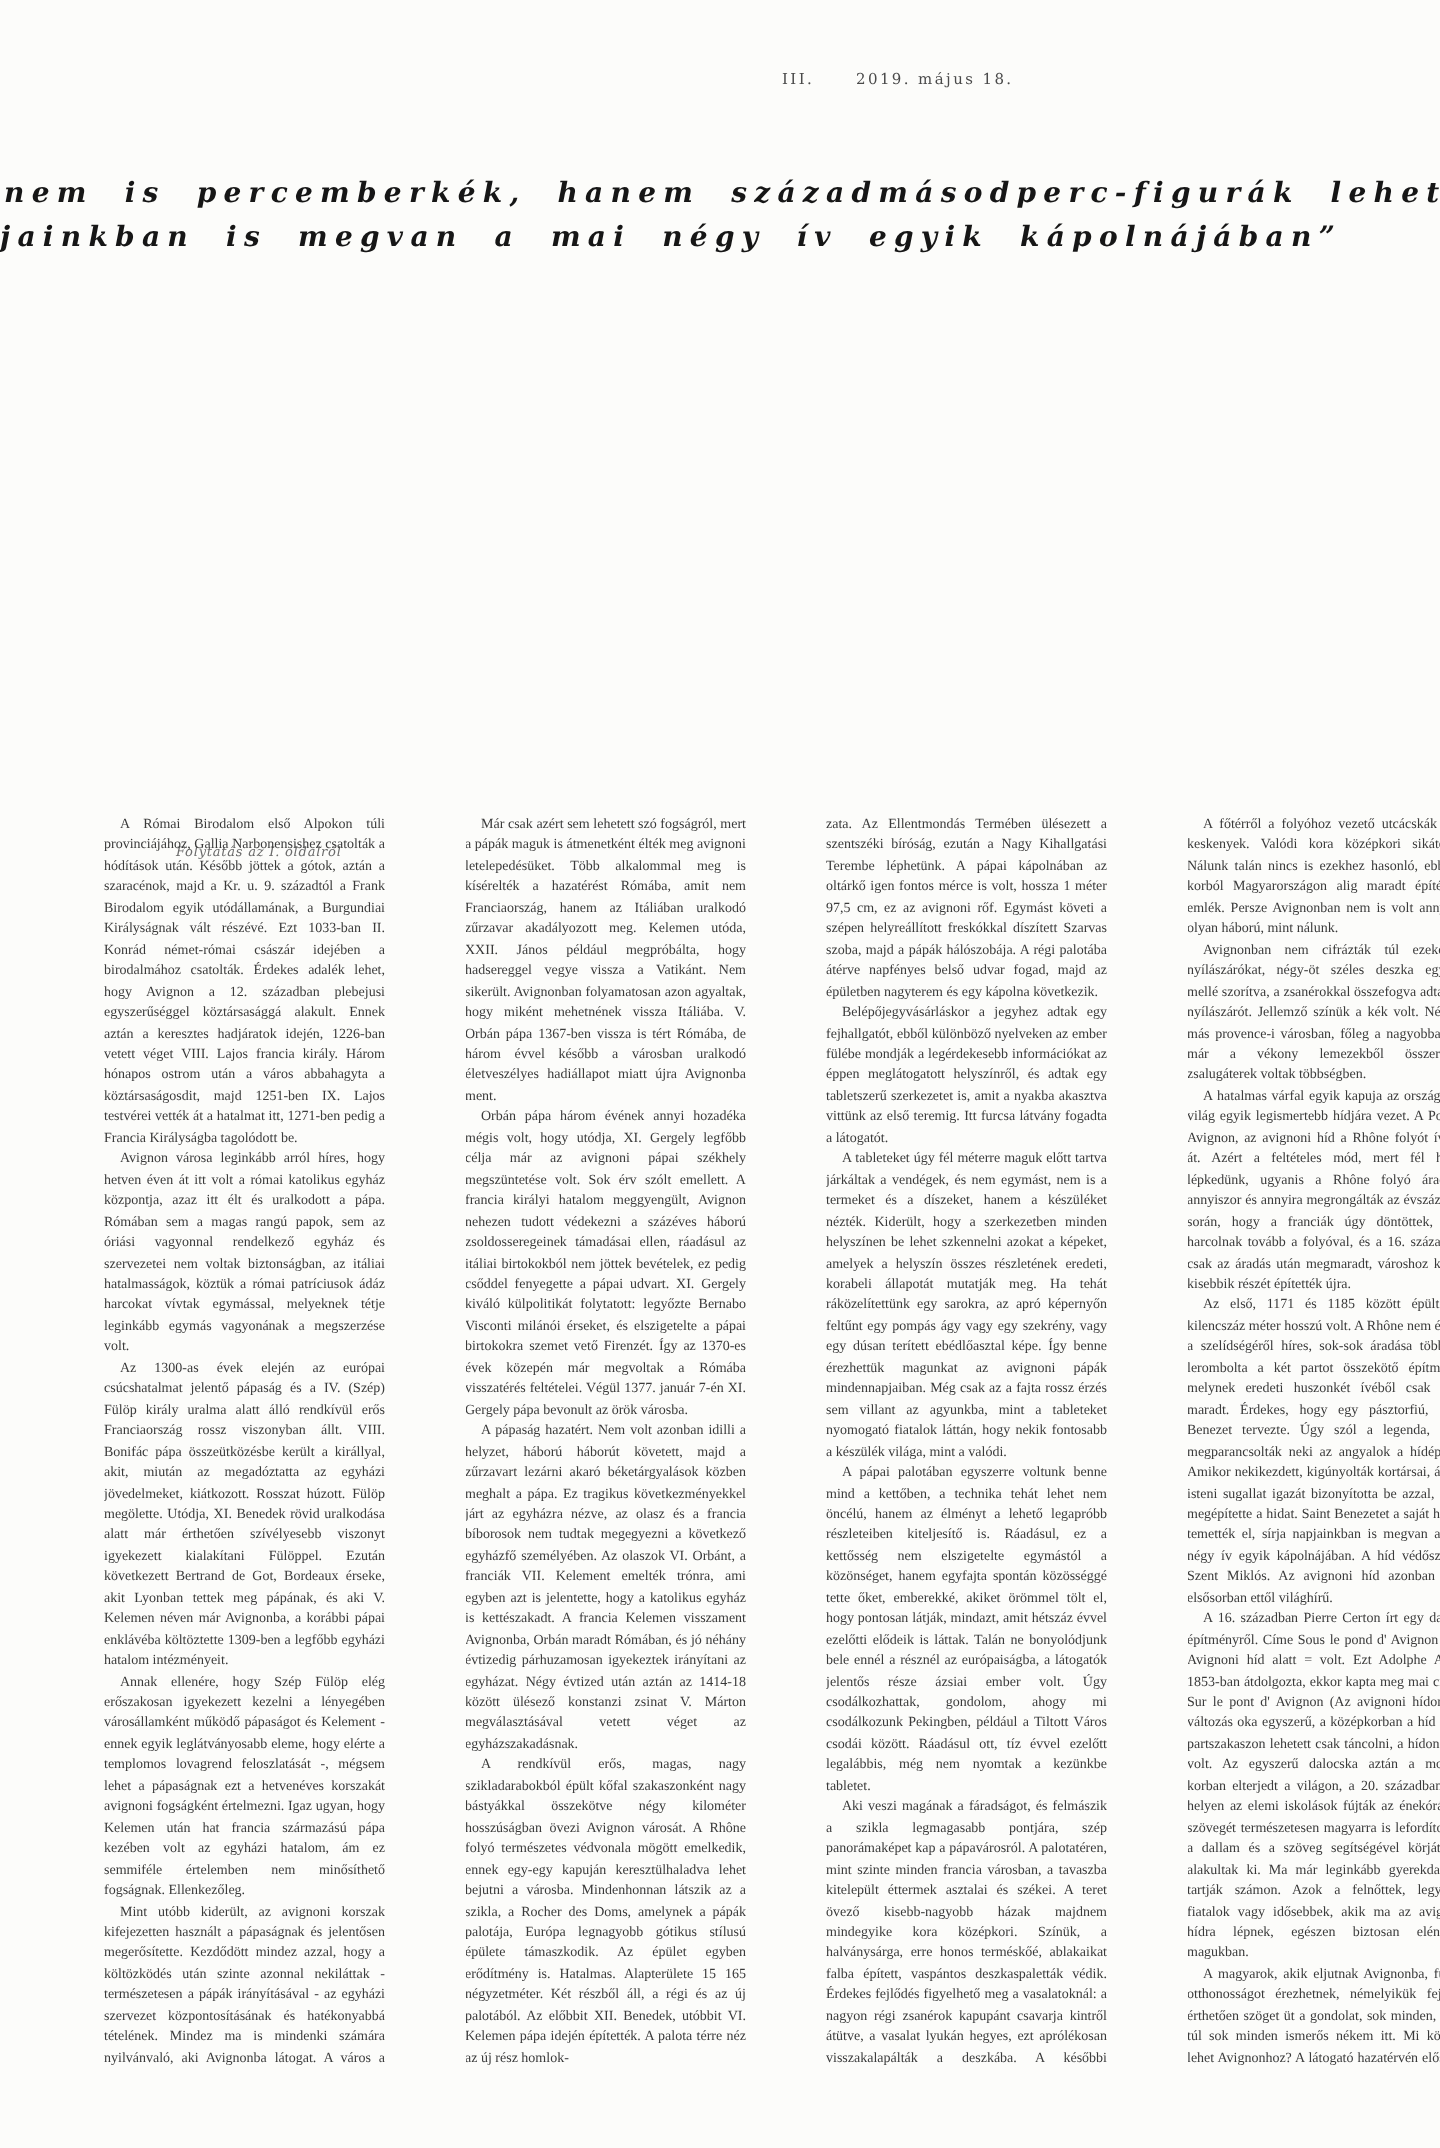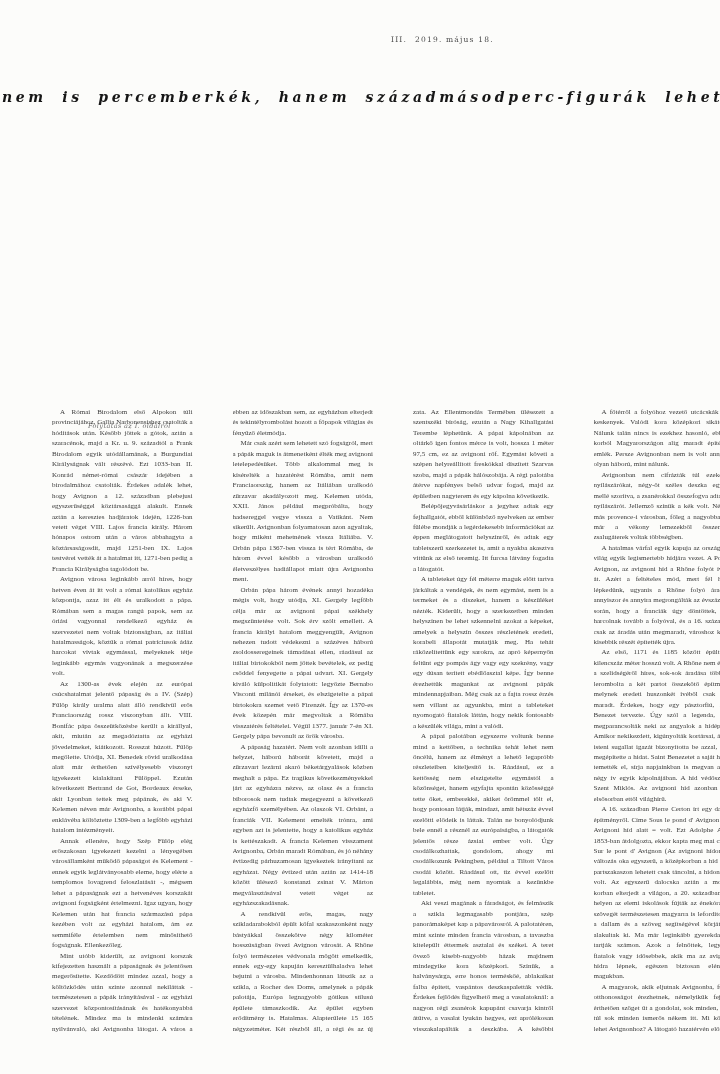--- a/index.html
+++ b/index.html
@@ -9,21 +9,21 @@
     background:#fcfcfa;
     overflow:hidden;
     font-family:"Liberation Serif", serif;
     color:#383838;
     -webkit-font-smoothing:antialiased;
   }
   
   .pg-header{position:absolute;top:35px;left:0;width:720px;height:14px;
     font-family:"DejaVu Serif", serif;font-size:7.5px;letter-spacing:0.16em;color:#4a4a4a;}
   .pg-num{position:absolute;left:349px;top:0;margin-left:42px;}
-  .pg-date{position:absolute;left:415px;top:0;}
+  .pg-date{position:absolute;left:428px;top:0;}
   
   .headline{position:absolute;top:86px;left:0;width:720px;overflow:visible;}
   .headline .hl{
     display:block;white-space:nowrap;
     font-family:"DejaVu Serif", serif;
     font-style:italic;font-weight:600;
     font-size:14px;line-height:22px;
     letter-spacing:0.26em;word-spacing:0.5em;
     color:#161616;
   }
@@ -60,36 +60,36 @@
 </head>
 <body>
 
 <div class="pg-header">
   <span class="pg-num">III.</span>
   <span class="pg-date">2019. május 18.</span>
 </div>
 
 <div class="headline">
   <span class="hl hl1">nem is percemberkék, hanem századmásodperc-figurák lehetünk”</span>
+  <span class="hl hl2">jainkban is megvan a mai négy ív egyik kápolnájában”</span>
 </div>
 
 <div class="cont-note cont-top">Folytatás az I. oldalról</div>
 
 <div class="columns">
 
   <div class="col">
     <p>A Római Birodalom első Alpokon túli provinciájához, Gallia Narbonensishez csatolták a hódítások után. Később jöttek a gótok, aztán a szaracénok, majd a Kr. u. 9. századtól a Frank Birodalom egyik utódállamának, a Burgundiai Királyságnak vált részévé. Ezt 1033-ban II. Konrád német-római császár idejében a birodalmához csatolták. Érdekes adalék lehet, hogy Avignon a 12. században plebejusi egyszerűséggel köztársasággá alakult. Ennek aztán a keresztes hadjáratok idején, 1226-ban vetett véget VIII. Lajos francia király. Három hónapos ostrom után a város abbahagyta a köztársaságosdit, majd 1251-ben IX. Lajos testvérei vették át a hatalmat itt, 1271-ben pedig a Francia Királyságba tagolódott be.</p>
     <p>Avignon városa leginkább arról híres, hogy hetven éven át itt volt a római katolikus egyház központja, azaz itt élt és uralkodott a pápa. Rómában sem a magas rangú papok, sem az óriási vagyonnal rendelkező egyház és szervezetei nem voltak biztonságban, az itáliai hatalmasságok, köztük a római patríciusok ádáz harcokat vívtak egymással, melyeknek tétje leginkább egymás vagyonának a megszerzése volt.</p>
     <p>Az 1300-as évek elején az európai csúcshatalmat jelentő pápaság és a IV. (Szép) Fülöp király uralma alatt álló rendkívül erős Franciaország rossz viszonyban állt. VIII. Bonifác pápa összeütközésbe került a királlyal, akit, miután az megadóztatta az egyházi jövedelmeket, kiátkozott. Rosszat húzott. Fülöp megölette. Utódja, XI. Benedek rövid uralkodása alatt már érthetően szívélyesebb viszonyt igyekezett kialakítani Fülöppel. Ezután következett Bertrand de Got, Bordeaux érseke, akit Lyonban tettek meg pápának, és aki V. Kelemen néven már Avignonba, a korábbi pápai enklávéba költöztette 1309-ben a legfőbb egyházi hatalom intézményeit.</p>
     <p>Annak ellenére, hogy Szép Fülöp elég erőszakosan igyekezett kezelni a lényegében városállamként működő pápaságot és Kelement - ennek egyik leglátványosabb eleme, hogy elérte a templomos lovagrend feloszlatását -, mégsem lehet a pápaságnak ezt a hetvenéves korszakát avignoni fogságként értelmezni. Igaz ugyan, hogy Kelemen után hat francia származású pápa kezében volt az egyházi hatalom, ám ez semmiféle értelemben nem minősíthető fogságnak. Ellenkezőleg.</p>
     <p>Mint utóbb kiderült, az avignoni korszak kifejezetten használt a pápaságnak és jelentősen megerősítette. Kezdődött mindez azzal, hogy a költözködés után szinte azonnal nekiláttak - természetesen a pápák irányításával - az egyházi szervezet központosításának és hatékonyabbá tételének. Mindez ma is mindenki számára nyilvánvaló, aki Avignonba látogat. A város a pápák ittléte alatt hatalmas fejlődés részese lehetett. Fényes paloták és óriási katedrálisok épültek. Természetesen nem volt minden fenékig tejfel</p>
   </div>
 
   <div class="col">
-    <p class="cont">ebben az időszakban sem, az egyházban elterjedt és tekintélyrombolást hozott a főpapok világias és fényűző életmódja.</p>
     <p>Már csak azért sem lehetett szó fogságról, mert a pápák maguk is átmenetként élték meg avignoni letelepedésüket. Több alkalommal meg is kísérelték a hazatérést Rómába, amit nem Franciaország, hanem az Itáliában uralkodó zűrzavar akadályozott meg. Kelemen utóda, XXII. János például megpróbálta, hogy hadsereggel vegye vissza a Vatikánt. Nem sikerült. Avignonban folyamatosan azon agyaltak, hogy miként mehetnének vissza Itáliába. V. Orbán pápa 1367-ben vissza is tért Rómába, de három évvel később a városban uralkodó életveszélyes hadiállapot miatt újra Avignonba ment.</p>
     <p>Orbán pápa három évének annyi hozadéka mégis volt, hogy utódja, XI. Gergely legfőbb célja már az avignoni pápai székhely megszüntetése volt. Sok érv szólt emellett. A francia királyi hatalom meggyengült, Avignon nehezen tudott védekezni a százéves háború zsoldosseregeinek támadásai ellen, ráadásul az itáliai birtokokból nem jöttek bevételek, ez pedig csőddel fenyegette a pápai udvart. XI. Gergely kiváló külpolitikát folytatott: legyőzte Bernabo Visconti milánói érseket, és elszigetelte a pápai birtokokra szemet vető Firenzét. Így az 1370-es évek közepén már megvoltak a Rómába visszatérés feltételei. Végül 1377. január 7-én XI. Gergely pápa bevonult az örök városba.</p>
     <p>A pápaság hazatért. Nem volt azonban idilli a helyzet, háború háborút követett, majd a zűrzavart lezárni akaró béketárgyalások közben meghalt a pápa. Ez tragikus következményekkel járt az egyházra nézve, az olasz és a francia bíborosok nem tudtak megegyezni a következő egyházfő személyében. Az olaszok VI. Orbánt, a franciák VII. Kelement emelték trónra, ami egyben azt is jelentette, hogy a katolikus egyház is kettészakadt. A francia Kelemen visszament Avignonba, Orbán maradt Rómában, és jó néhány évtizedig párhuzamosan igyekeztek irányítani az egyházat. Négy évtized után aztán az 1414-18 között ülésező konstanzi zsinat V. Márton megválasztásával vetett véget az egyházszakadásnak.</p>
     <p>A rendkívül erős, magas, nagy szikladarabokból épült kőfal szakaszonként nagy bástyákkal összekötve négy kilométer hosszúságban övezi Avignon városát. A Rhône folyó természetes védvonala mögött emelkedik, ennek egy-egy kapuján keresztülhaladva lehet bejutni a városba. Mindenhonnan látszik az a szikla, a Rocher des Doms, amelynek a pápák palotája, Európa legnagyobb gótikus stílusú épülete támaszkodik. Az épület egyben erődítmény is. Hatalmas. Alapterülete 15 165 négyzetméter. Két részből áll, a régi és az új palotából. Az előbbit XII. Benedek, utóbbit VI. Kelemen pápa idején építették. A palota térre néz az új rész homlok-</p>
   </div>
 
   <div class="col">
     <p class="cont">zata. Az Ellentmondás Termében ülésezett a szentszéki bíróság, ezután a Nagy Kihallgatási Terembe léphetünk. A pápai kápolnában az oltárkő igen fontos mérce is volt, hossza 1 méter 97,5 cm, ez az avignoni rőf. Egymást követi a szépen helyreállított freskókkal díszített Szarvas szoba, majd a pápák hálószobája. A régi palotába átérve napfényes belső udvar fogad, majd az épületben nagyterem és egy kápolna következik.</p>
     <p>Belépőjegyvásárláskor a jegyhez adtak egy fejhallgatót, ebből különböző nyelveken az ember fülébe mondják a legérdekesebb információkat az éppen meglátogatott helyszínről, és adtak egy tabletszerű szerkezetet is, amit a nyakba akasztva vittünk az első teremig. Itt furcsa látvány fogadta a látogatót.</p>
     <p>A tableteket úgy fél méterre maguk előtt tartva járkáltak a vendégek, és nem egymást, nem is a termeket és a díszeket, hanem a készüléket nézték. Kiderült, hogy a szerkezetben minden helyszínen be lehet szkennelni azokat a képeket, amelyek a helyszín összes részletének eredeti, korabeli állapotát mutatják meg. Ha tehát ráközelítettünk egy sarokra, az apró képernyőn feltűnt egy pompás ágy vagy egy szekrény, vagy egy dúsan terített ebédlőasztal képe. Így benne érezhettük magunkat az avignoni pápák mindennapjaiban. Még csak az a fajta rossz érzés sem villant az agyunkba, mint a tableteket nyomogató fiatalok láttán, hogy nekik fontosabb a készülék világa, mint a valódi.</p>

